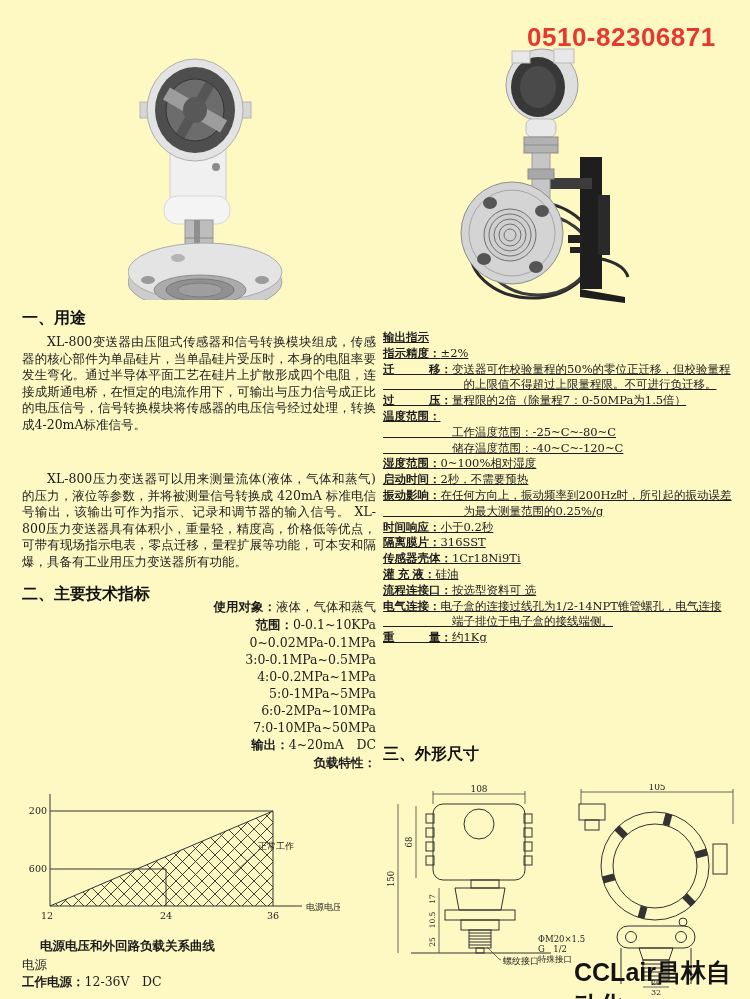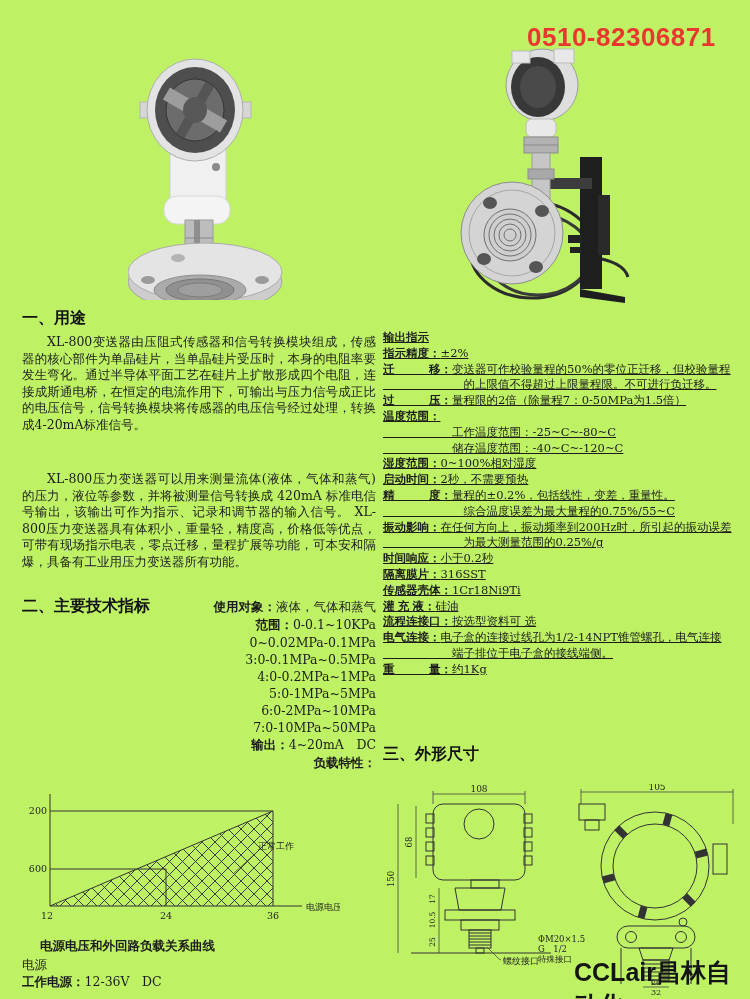--- a/index.html
+++ b/index.html
@@ -1,18 +1,18 @@
 <!DOCTYPE html>
 <html><head>
 <meta charset="utf-8">
 <style>
   html,body { margin:0; padding:0; background:#777; }
   .page {
     position:relative; width:750px; height:999px; margin:0 auto;
-    background:#bef264; overflow:hidden;
+    background:#fef9c3; overflow:hidden;
     font-family:"DejaVu Serif","Liberation Serif",serif;
     color:#1c1c1c;
   }
   .phone {
     position:absolute; left:527px; top:22px;
     font-family:"Liberation Sans",sans-serif; font-weight:bold;
     font-size:26px; letter-spacing:0.5px; color:#e8372f;
   }
   .h1 {
     position:absolute; font-family:"Liberation Sans",sans-serif;
@@ -120,21 +120,21 @@
       <circle cx="90" cy="190" r="16" fill="none" stroke="#6f6f6f"></circle>
       <circle cx="90" cy="190" r="11" fill="none" stroke="#6f6f6f"></circle>
       <circle cx="90" cy="190" r="6" fill="none" stroke="#6f6f6f"></circle>
     </g>
   </svg>
 
   <div class="h1" style="left:22px; top:308px;">一、用途</div>
   <div class="para" style="left:22px; top:334px;">XL-800变送器由压阻式传感器和信号转换模块组成，传感器的核心部件为单晶硅片，当单晶硅片受压时，本身的电阻率要发生弯化。通过半导体平面工艺在硅片上扩散形成四个电阻，连接成斯通电桥，在恒定的电流作用下，可输出与压力信号成正比的电压信号，信号转换模块将传感器的电压信号经过处理，转换成4-20mA标准信号。</div>
   <div class="para" style="left:22px; top:471px;">XL-800压力变送器可以用来测量流体(液体，气体和蒸气)的压力，液位等参数，并将被测量信号转换成 420mA 标准电信号输出，该输出可作为指示、记录和调节器的输入信号。 XL-800压力变送器具有体积小，重量轻，精度高，价格低等优点，可带有现场指示电表，零点迁移，量程扩展等功能，可本安和隔爆，具备有工业用压力变送器所有功能。</div>
 
-  <div class="h1" style="left:22px; top:596px;text-align:center;">二、主要技术指标</div>
+  <div class="h1" style="left:22px; top:584px;text-align:center;">二、主要技术指标</div>
   <div class="leftspecs">
     <div class="specline"><span class="lbl">使用对象：</span><span>液体，气体和蒸气</span></div>
     <div class="specline"><span class="lbl">范围：</span><span>0-0.1~10KPa</span></div>
     <div class="specline indent"><span>0~0.02MPa-0.1MPa</span></div>
     <div class="specline indent"><span>3:0-0.1MPa~0.5MPa</span></div>
     <div class="specline indent"><span>4:0-0.2MPa~1MPa</span></div>
     <div class="specline indent"><span>5:0-1MPa~5MPa</span></div>
     <div class="specline indent"><span>6:0-2MPa~10MPa</span></div>
     <div class="specline indent"><span>7:0-10MPa~50MPa</span></div>
     <div class="specline"><span class="lbl">输出：</span><span>4~20mA　DC</span></div>
@@ -175,22 +175,20 @@
     <div class="intro">输出指示</div>
     <div class="specline"><span class="lbl">指示精度：</span><span>±2%</span></div>
     <div class="specline"><span class="lbl">迁　　　移：</span><span>变送器可作校验量程的50%的零位正迁移，但校验量程
 　　　　　　　的上限值不得超过上限量程限。不可进行负迁移。</span></div>
     <div class="specline"><span class="lbl">过　　　压：</span><span>量程限的2倍（除量程7：0-50MPa为1.5倍）</span></div>
     <div class="specline"><span class="lbl">温度范围：</span><span>
 　　　　　　工作温度范围：-25~C~-80~C
 　　　　　　储存温度范围：-40~C~-120~C</span></div>
     <div class="specline"><span class="lbl">湿度范围：</span><span>0~100%相对湿度</span></div>
     <div class="specline"><span class="lbl">启动时间：</span><span>2秒，不需要预热</span></div>
-    <div class="specline"><span class="lbl">精　　　度：</span><span>量程的±0.2%，包括线性，变差，重量性。
-　　　　　　　综合温度误差为最大量程的0.75%/55~C</span></div>
     <div class="specline"><span class="lbl">振动影响：</span><span>在任何方向上，振动频率到200Hz时，所引起的振动误差
 　　　　　　　为最大测量范围的0.25%/g</span></div>
     <div class="specline"><span class="lbl">时间响应：</span><span>小于0.2秒</span></div>
     <div class="specline"><span class="lbl">隔离膜片：</span><span>316SST</span></div>
     <div class="specline"><span class="lbl">传感器壳体：</span><span>1Cr18Ni9Ti</span></div>
     <div class="specline"><span class="lbl">灌 充 液：</span><span>硅油</span></div>
     <div class="specline"><span class="lbl">流程连接口：</span><span>按选型资料可 选</span></div>
     <div class="specline"><span class="lbl">电气连接：</span><span>电子盒的连接过线孔为1/2-14NPT锥管螺孔，电气连接
 　　　　　　端子排位于电子盒的接线端侧。</span></div>
     <div class="specline"><span class="lbl">重　　　量：</span><span>约1Kg</span></div>

